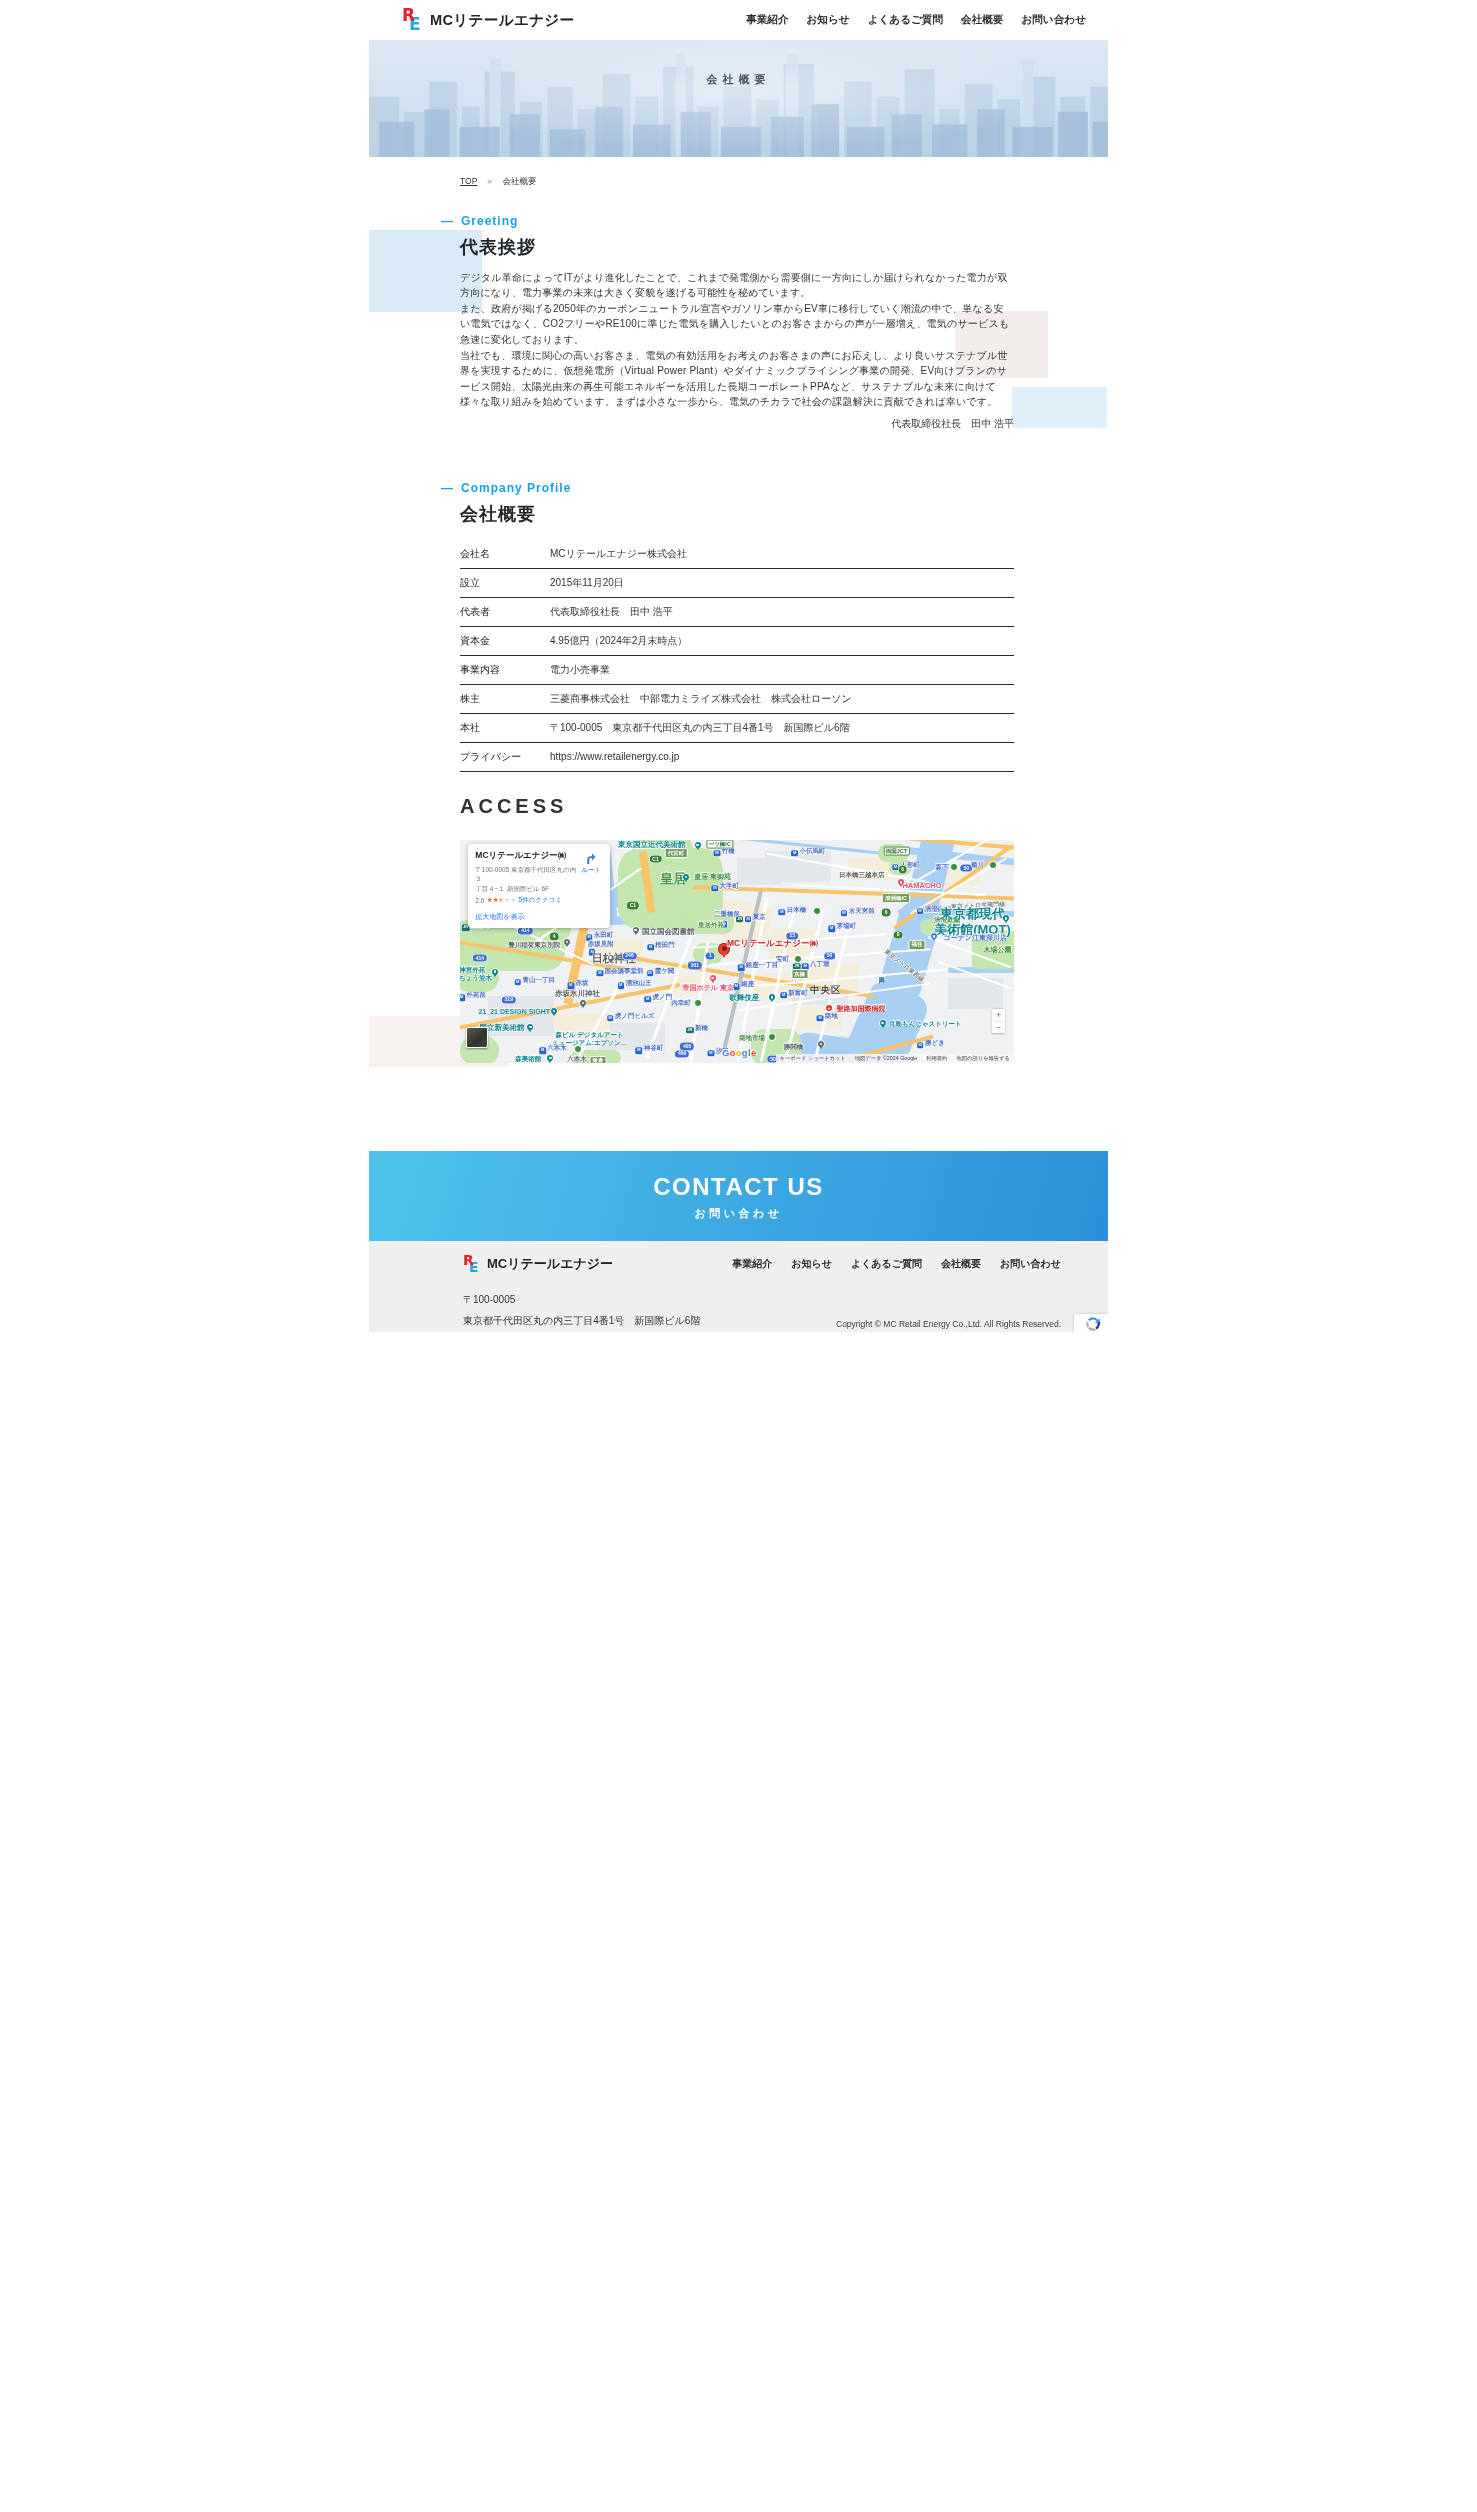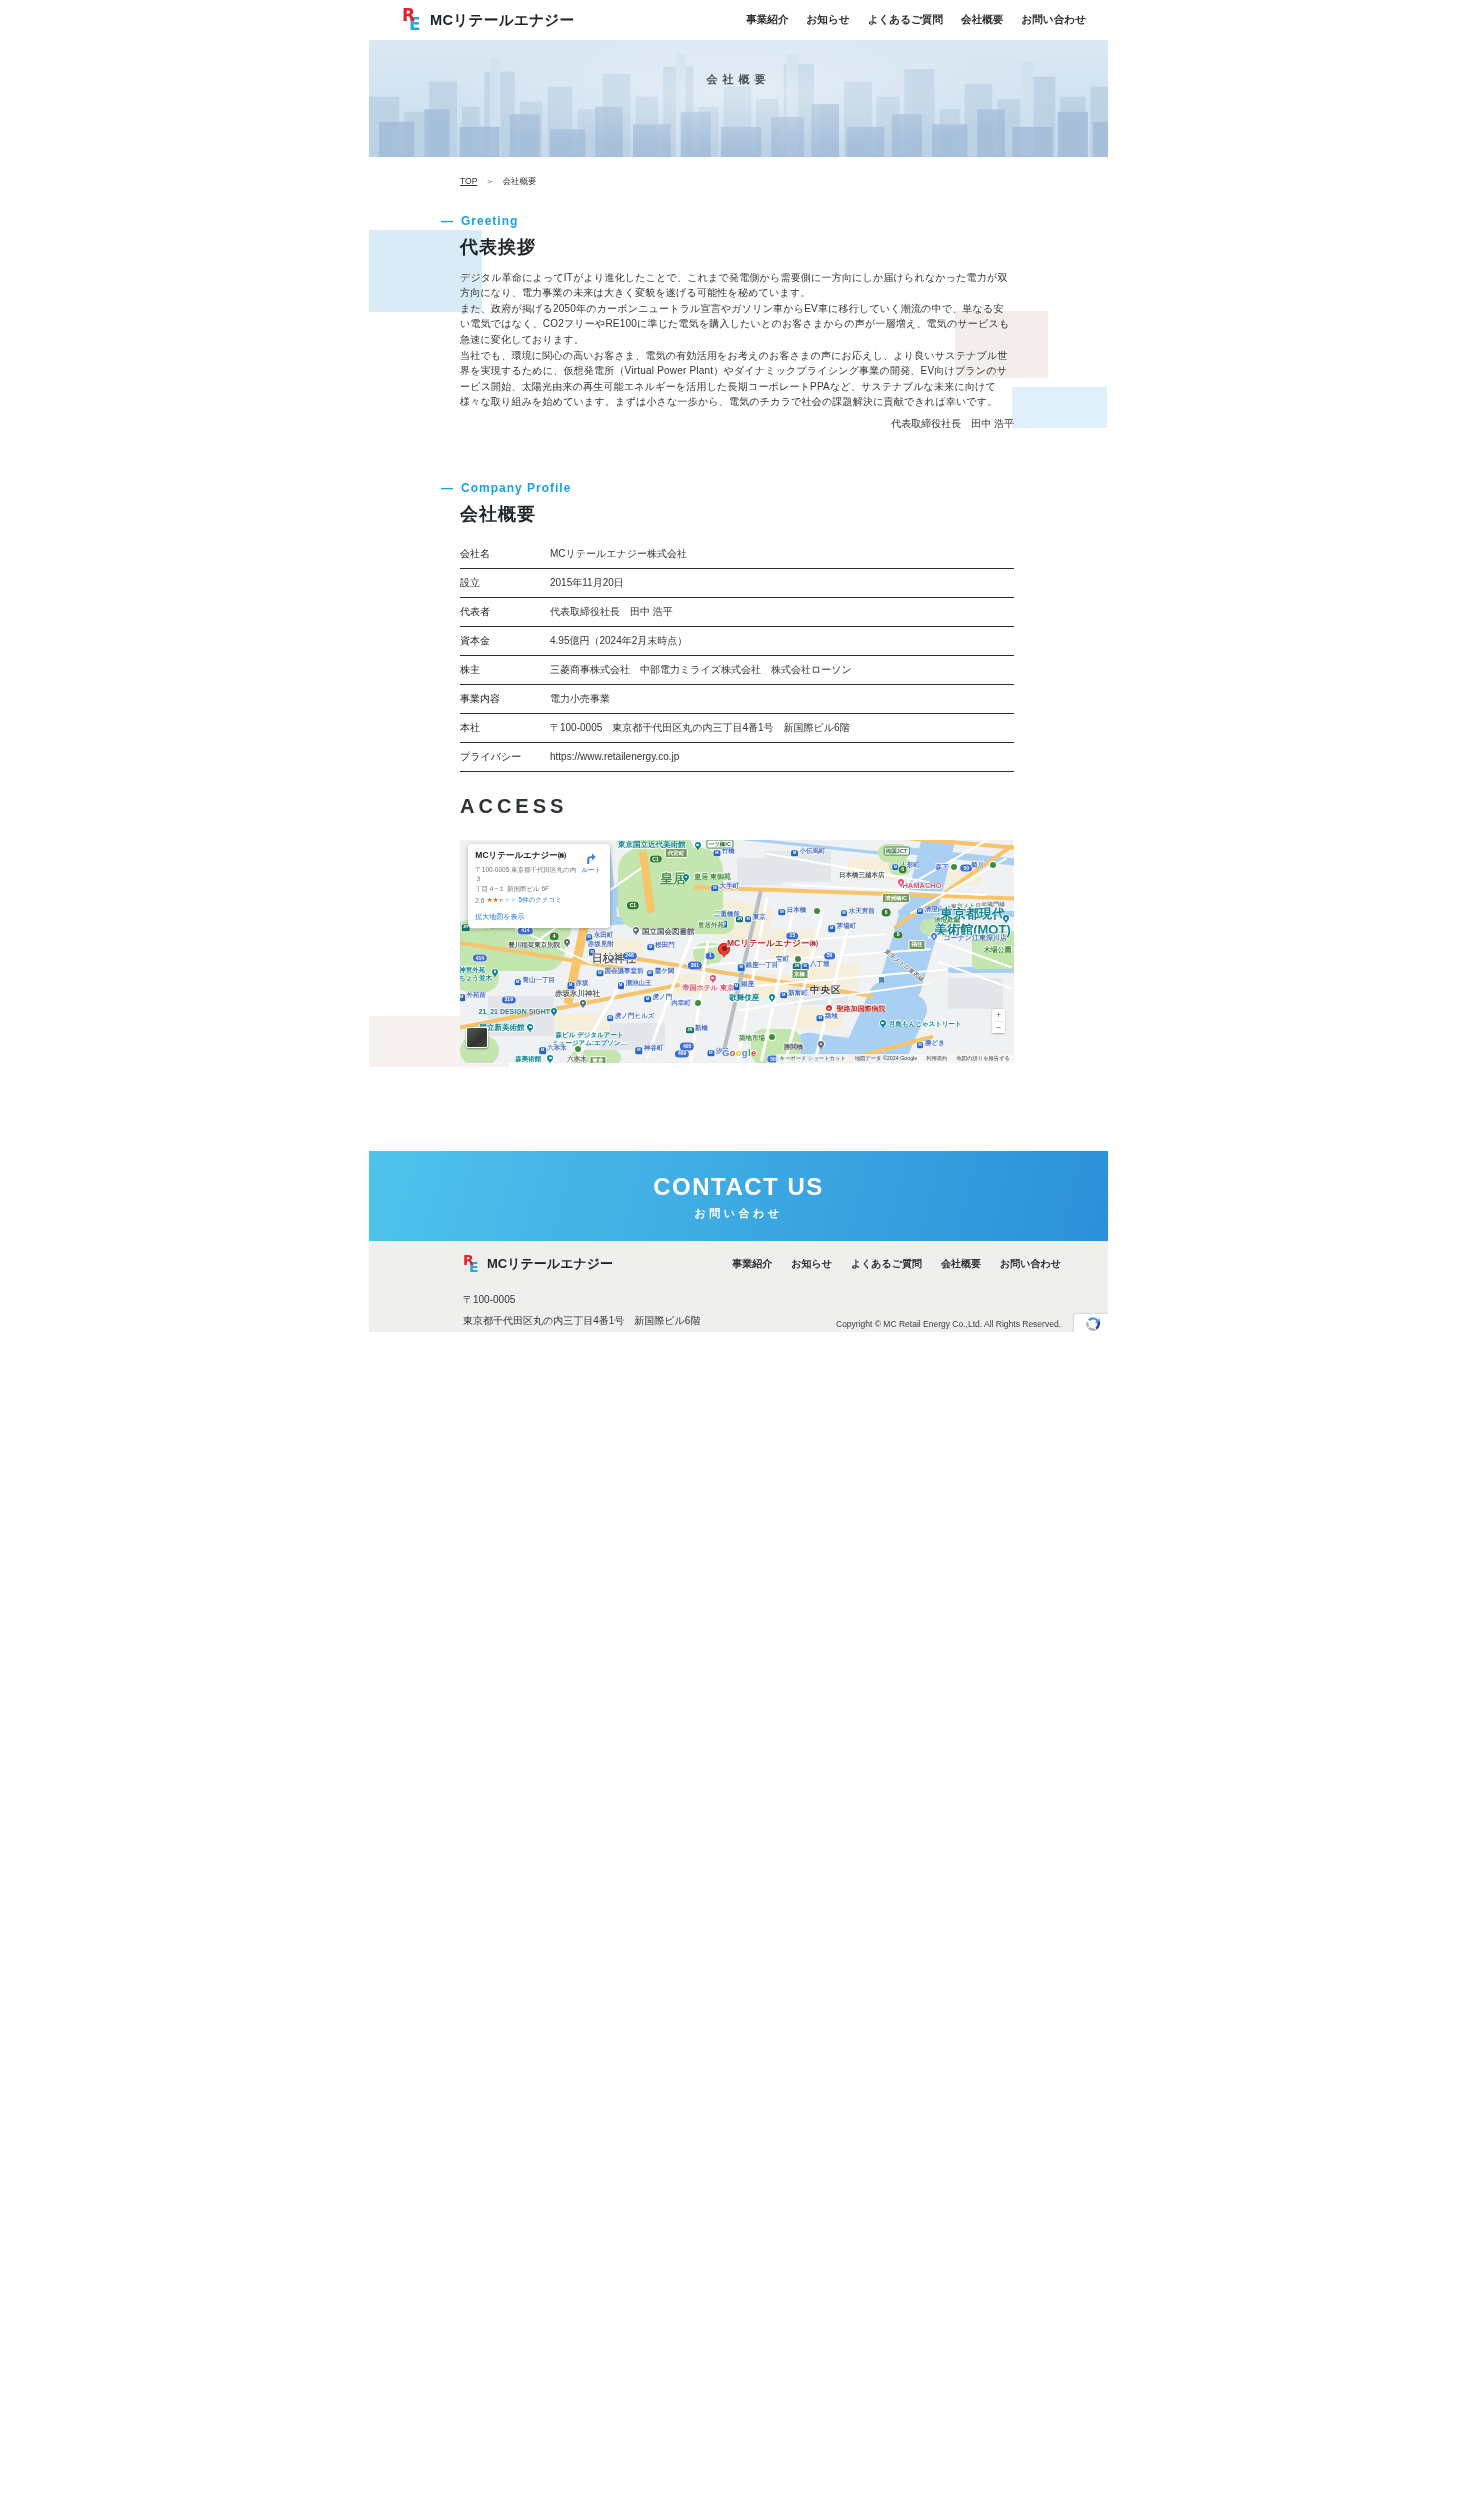--- a/index.html
+++ b/index.html
@@ -256,26 +256,26 @@
           </div>
           <div class="profile-row">
             <div class="profile-label">代表者</div>
             <div class="profile-value">代表取締役社長　田中 浩平</div>
           </div>
           <div class="profile-row">
             <div class="profile-label">資本金</div>
             <div class="profile-value">4.95億円（2024年2月末時点）</div>
           </div>
           <div class="profile-row">
+            <div class="profile-label">事業内容</div>
+            <div class="profile-value">電力小売事業</div>
+          </div>
+          <div class="profile-row">
             <div class="profile-label">株主</div>
             <div class="profile-value">三菱商事株式会社　中部電力ミライズ株式会社　株式会社ローソン</div>
-          </div>
-          <div class="profile-row">
-            <div class="profile-label">事業内容</div>
-            <div class="profile-value">電力小売事業</div>
           </div>
           <div class="profile-row">
             <div class="profile-label">本社</div>
             <div class="profile-value">〒100-0005　東京都千代田区丸の内三丁目4番1号　新国際ビル6階</div>
           </div>
           <div class="profile-row">
             <div class="profile-label">プライバシー</div>
             <div class="profile-value">https://www.retailenergy.co.jp</div>
           </div>
         </div>

